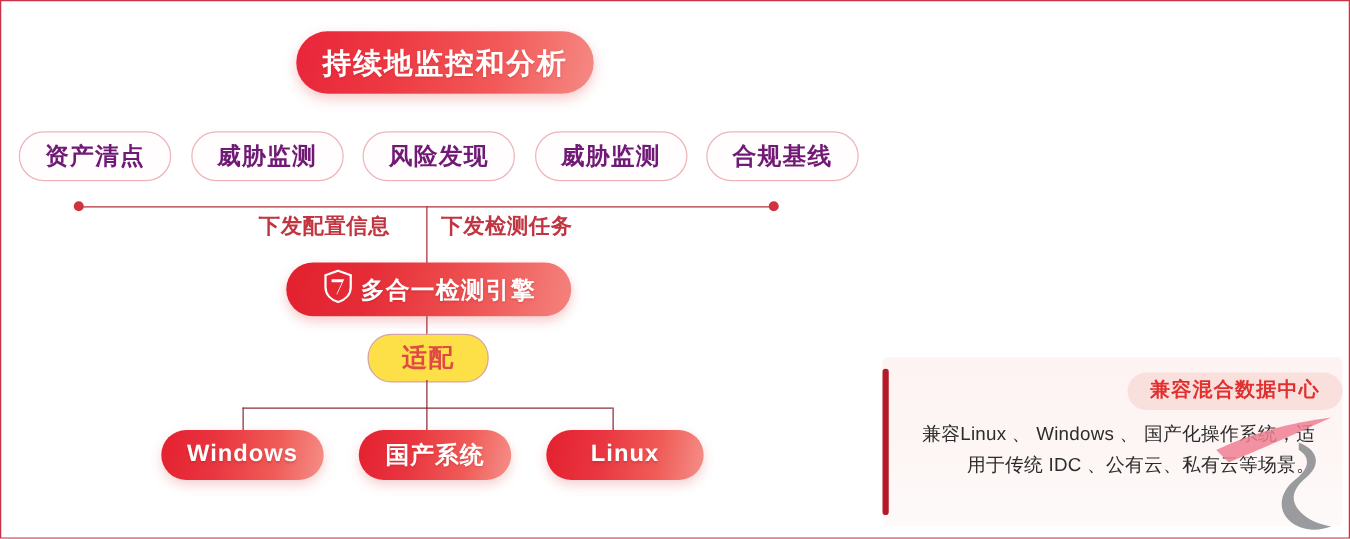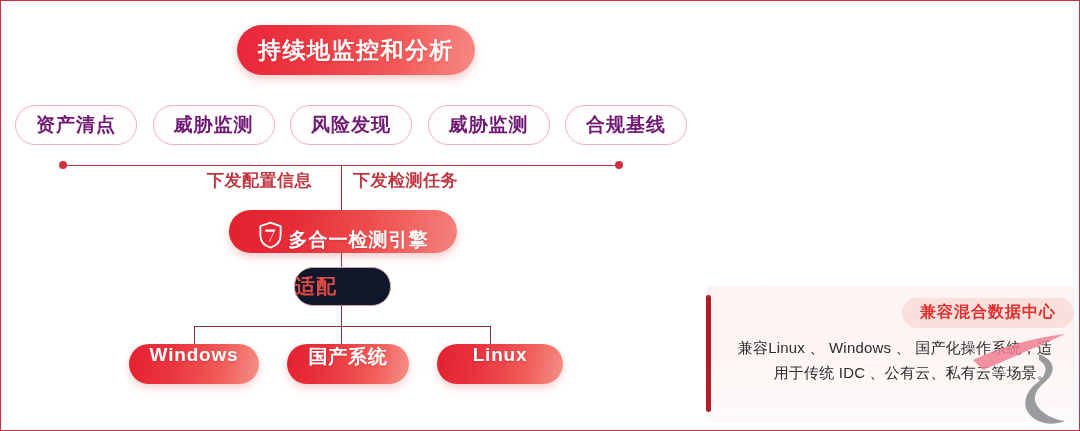--- a/index.html
+++ b/index.html
@@ -104,21 +104,21 @@
   .bus-label.cfg  { left: 206px; }
   .bus-label.task { left: 352px; }
 
   .pill-engine {
     position: absolute;
     left: 228px; top: 209px;
     width: 228px; height: 43px;
     border-radius: 22px;
     background: linear-gradient(100deg, #e3202f 0%, #e52c36 28%, #ee4f4f 62%, #f4837e 100%);
     box-shadow: 0 4px 9px rgba(220,55,55,0.26);
-    display: flex; align-items: flex-end; justify-content: center;
+    display: flex; align-items: center; justify-content: center;
     gap: 6px;
   }
   .pill-engine .label {
     color: #ffffff;
     font-size: 19px;
     font-weight: bold;
     letter-spacing: 1px;
     text-shadow: 0 1px 2px rgba(150,20,25,0.30);
   }
   .shield { display: block; }
@@ -129,22 +129,22 @@
     width: 1.4px; height: 15px;
     background: #a9323e;
   }
 
   .box-adapt {
     position: absolute;
     left: 293px; top: 266px;
     width: 95px; height: 37px;
     border: 1.4px solid #d4a3a6;
     border-radius: 19px;
-    background: #0f172a;
-    display: flex; align-items: center; 
+    background: #fde047;
+    display: flex; align-items: center; justify-content: center;
   }
   .box-adapt span {
     color: #e04a45;
     font-size: 20px;
     font-weight: bold;
     letter-spacing: 1px;
   }
 
   .stem-c {
     position: absolute;
@@ -174,21 +174,21 @@
     width: 434px; height: 40px;
     display: flex;
     justify-content: space-between;
     align-items: center;
   }
   .os-pill {
     height: 40px;
     border-radius: 21px;
     padding: 0 10px;
     box-sizing: border-box;
-    display: flex; justify-content: center;
+    display: flex; align-items: center; justify-content: center;
     box-shadow: 0 4px 9px rgba(225,70,70,0.25);
   }
   .os-pill span {
     color: #ffffff;
     font-size: 19px;
     font-weight: bold;
     letter-spacing: 0.8px;
     text-shadow: 0 1px 2px rgba(155,25,30,0.28);
   }
   .os-pill.w { width: 130px; background: linear-gradient(100deg, #e4202f 0%, #e93640 35%, #f05b57 70%, #f59089 100%); }

